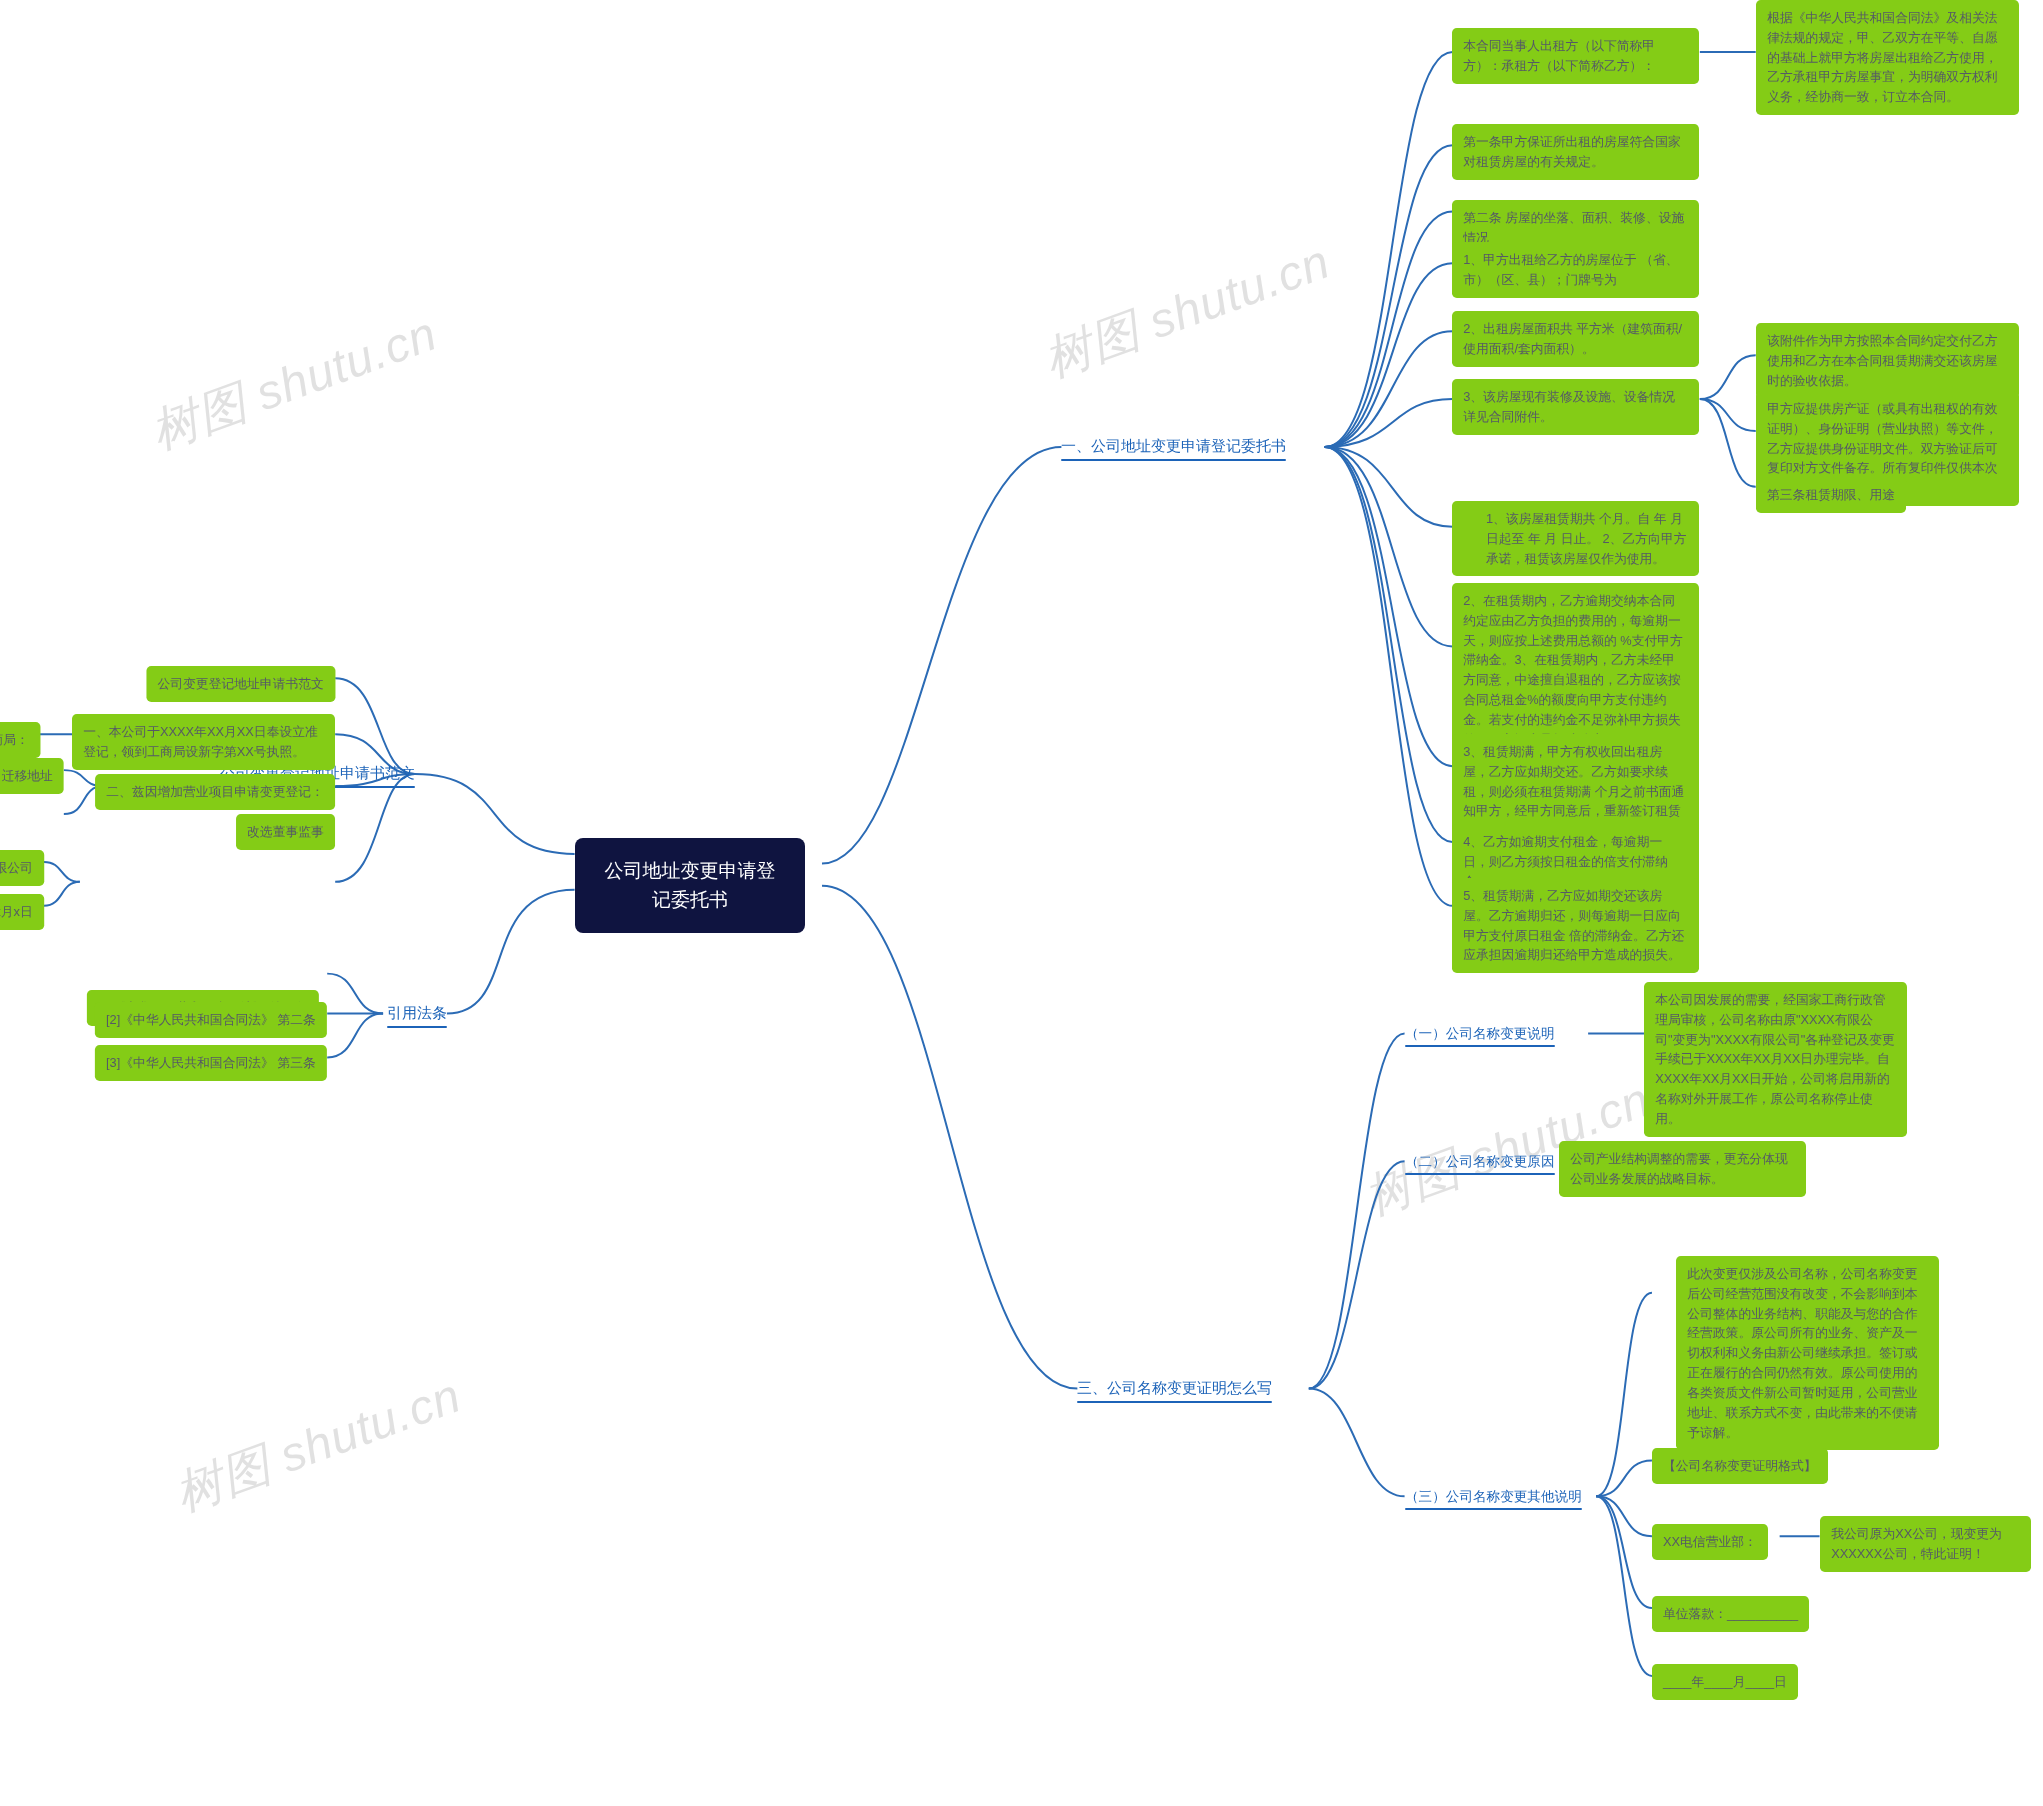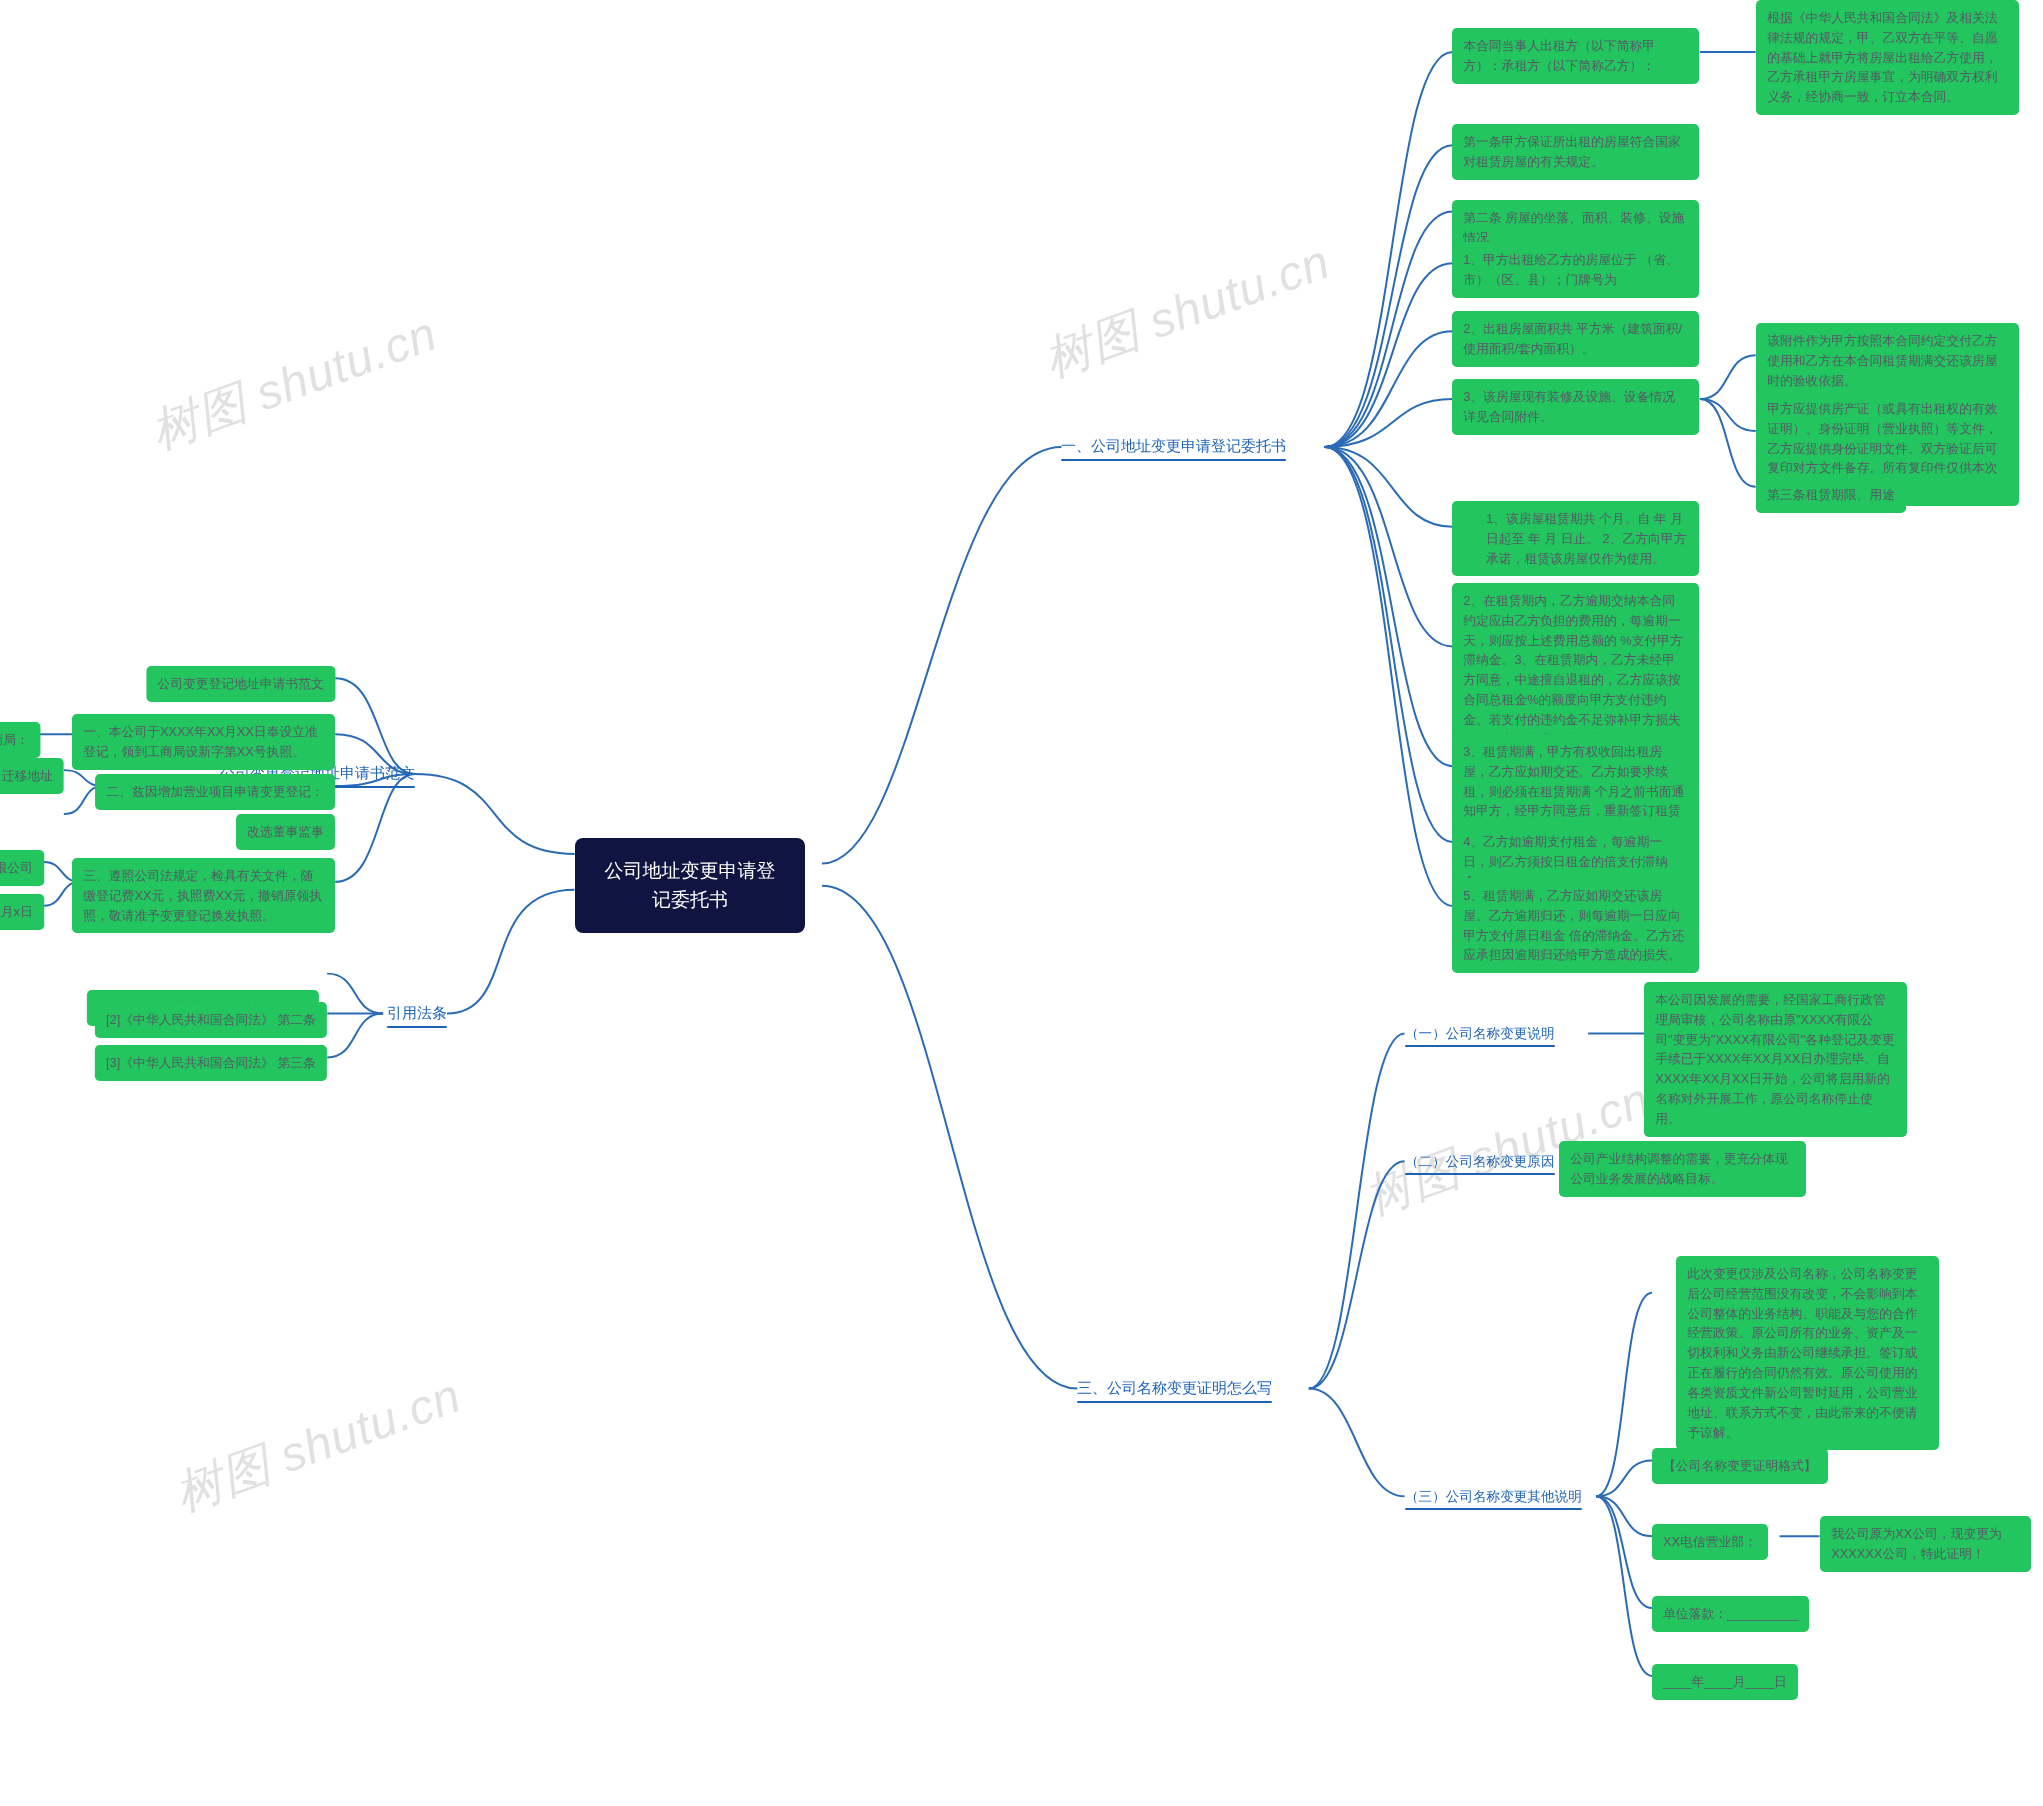--- a/index.html
+++ b/index.html
@@ -59,21 +59,21 @@
   }
   .sub::after {
     content: "";
     display: block;
     height: 1.6px;
     background: #1C63B8;
     border-radius: 1.6px;
     margin-top: 0.8px;
   }
   .leaf {
-    background: #22c55e;
+    background: #84cc16;
     color: #555a66;
     border-radius: 4.8px;
     padding: 8px 11.2px;
     font-size: 12.8px;
     line-height: 1.55;
     max-width: 247px;
   }
   .leaf.tight { max-width: 192px; padding-left: 11px; }
   .leaf.wide { max-width: 263px; }
   .wm {
@@ -271,23 +271,20 @@
 </div>
 <div class="node leaf" style="left:335px; top:774px; transform:translateX(-100%);">
   <span>二、兹因增加营业项目申请变更登记：</span>
 </div>
 <div class="node leaf tight" style="left:64px; top:758px; transform:translateX(-100%); max-width:96px;">
   <span>迁移地址</span>
 </div>
 <div class="node leaf tight" style="left:335px; top:814px; transform:translateX(-100%); max-width:128px;">
   <span>改选董事监事</span>
 </div>
-<div class="node leaf" style="left:335px; top:858px; transform:translateX(-100%); max-width:263px;">
-  <span>三、遵照公司法规定，检具有关文件，随缴登记费XX元，执照费XX元，撤销原领执照，敬请准予变更登记换发执照。</span>
-</div>
 <div class="node leaf tight" style="left:44px; top:850px; transform:translateX(-100%); max-width:184px;">
   <span>申请人：XXX股份有限公司</span>
 </div>
 <div class="node leaf tight" style="left:44px; top:894px; transform:translateX(-100%); max-width:160px;">
   <span>时间：20xx年x月x日</span>
 </div>
 
 <div class="node branch" style="left:447px; top:1002px; transform:translateX(-100%);">
   <span>引用法条</span>
 </div>

